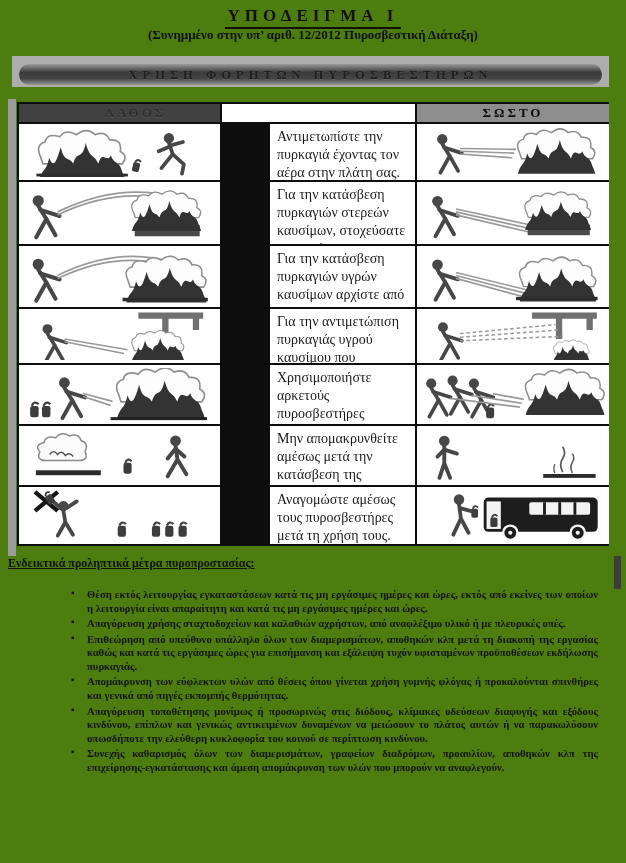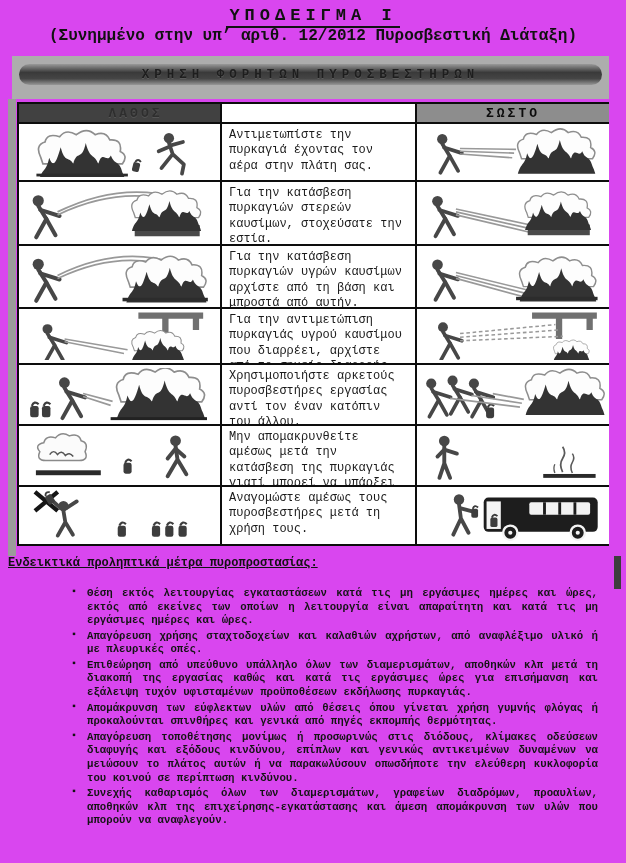--- a/index.html
+++ b/index.html
@@ -1,27 +1,27 @@
 <!DOCTYPE html>
 <html lang="el"><head>
 <meta charset="utf-8">
 <style>
   html,body{margin:0;padding:0;background:#e8e8e8;}
-  .page{position:relative;width:626px;height:863px;background:#d946ef;
-        font-family:Liberation Mono, monospace;color:#111;overflow:hidden;}
+  .page{position:relative;width:626px;height:863px;background:#4d7c0f;
+        font-family:Liberation Serif, serif;color:#111;overflow:hidden;}
 
   
   .doc-title{position:absolute;top:6px;left:0;width:100%;text-align:center;}
   .doc-title span{display:inline-block;font-size:17px;font-weight:bold;letter-spacing:5px;
         border-bottom:2px solid #111;padding:0 3px 1px 3px;}
   .doc-subtitle{position:absolute;top:27px;left:0;width:100%;text-align:center;
-        font-size:16px;font-weight:bold;}
-
-  
-  .banner{position:absolute;left:12px;top:56px;width:597px;height:43px;background:#adadad;}
+        font-size:13px;font-weight:bold;}
+
+  
+  .banner{position:absolute;left:12px;top:56px;width:597px;height:31px;background:#adadad;}
   .banner-bar{position:absolute;left:7px;top:8px;right:7px;height:21px;border-radius:11px;
         background:linear-gradient(180deg,#9a9a9a,#3a3a3a 40%,#454545 70%,#979797);
         filter:blur(.7px);}
   .banner-text{position:absolute;left:0;top:12px;width:100%;text-align:center;
         font-size:12.5px;font-weight:bold;letter-spacing:5px;color:#1e1e1e;
         text-shadow:0 1px 0 rgba(255,255,255,.12);}
 
   
   .scan-strip-left{position:absolute;left:8px;top:99px;width:8px;height:457px;background:#9b9b9b;}
   .scan-mark-right{position:absolute;right:5px;top:556px;width:7px;height:33px;background:#3d3d3d;}
@@ -30,21 +30,21 @@
   .fire-table{position:absolute;left:17px;top:102px;width:592px;background:#0d0d0d;
         border:1px solid #0d0d0d;display:grid;
         grid-template-columns:201px 193px 192px;
         grid-template-rows:18px 56px 62px 61px 54px 59px 59px 57px;
         gap:2px;padding:1px;box-sizing:border-box;}
   .cell{background:#fff;overflow:hidden;}
   .hcell{display:flex;align-items:center;justify-content:center;
         font-size:13px;font-weight:bold;letter-spacing:3px;}
   .h-wrong{background:#414141;color:#2e2e2e;text-shadow:0 1px 0 rgba(255,255,255,.10);padding-left:32px;}
   .h-correct{background:#8d8d8d;color:#0c0c0c;}
-  .instr{font-size:12px;line-height:1.28;padding:4px 6px 2px 7px;color:#1a1a1a;}
+  .instr{font-size:14px;line-height:1.28;padding:4px 6px 2px 7px;color:#1a1a1a;margin-left:48px;}
   .pict-cell{display:flex;align-items:center;justify-content:center;}
   .pict{width:96%;height:90%;}
   .sp{stroke:#999;stroke-width:1.7;fill:none;}
   .spd{stroke-dasharray:4 3;}
   .pp{stroke:#707070;stroke-width:7;fill:none;}
 
   
   .prevention{position:absolute;left:8px;top:556px;width:611px;}
   .prev-heading{font-size:12px;font-weight:bold;text-decoration:underline;margin:0 0 17px 0;}
   .prev-list{margin:15px;padding:0 6px 0 48px;}

